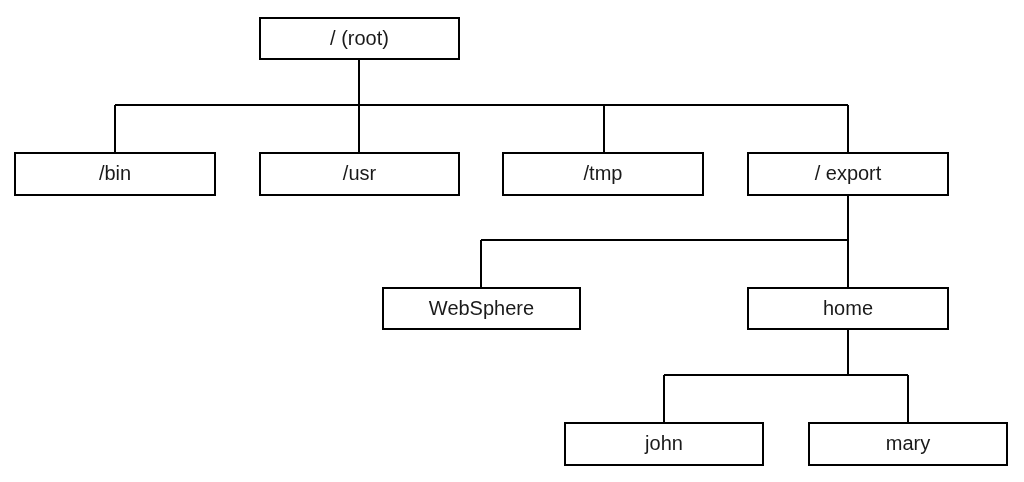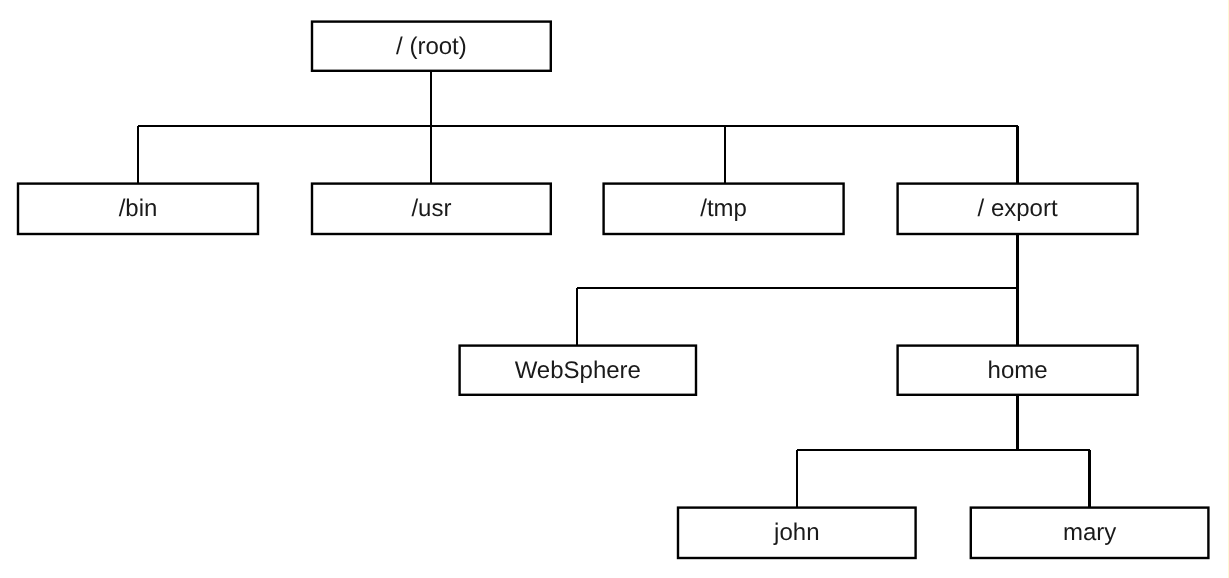--- a/index.html
+++ b/index.html
@@ -10,21 +10,21 @@
   body {
     width: 1024px;
     height: 482px;
     font-family: "Liberation Sans", sans-serif;
     overflow: hidden;
   }
   #diagram-root {
     position: relative;
     width: 1024px;
     height: 482px;
-    background: #fde047;
+    background: #86efac;
   }
   svg.tree-canvas {
     display: block;
     width: 1024px;
     height: 482px;
     background: #ffffff;
   }
   .node-box {
     fill: #ffffff;
     stroke: #000000;

